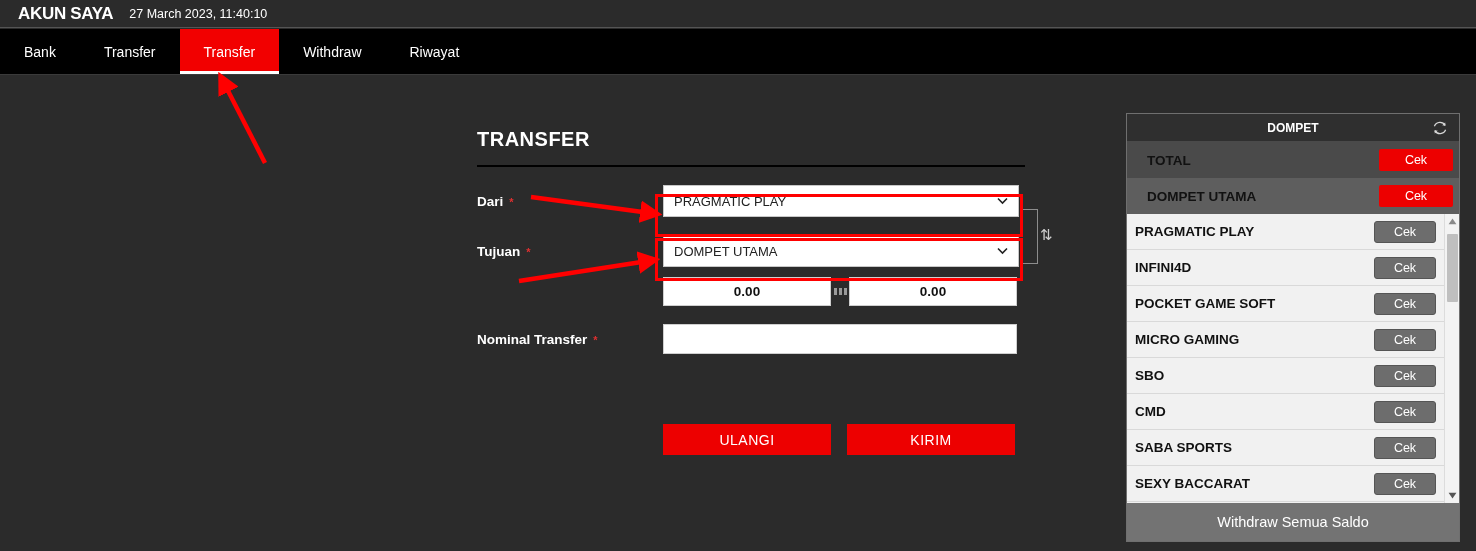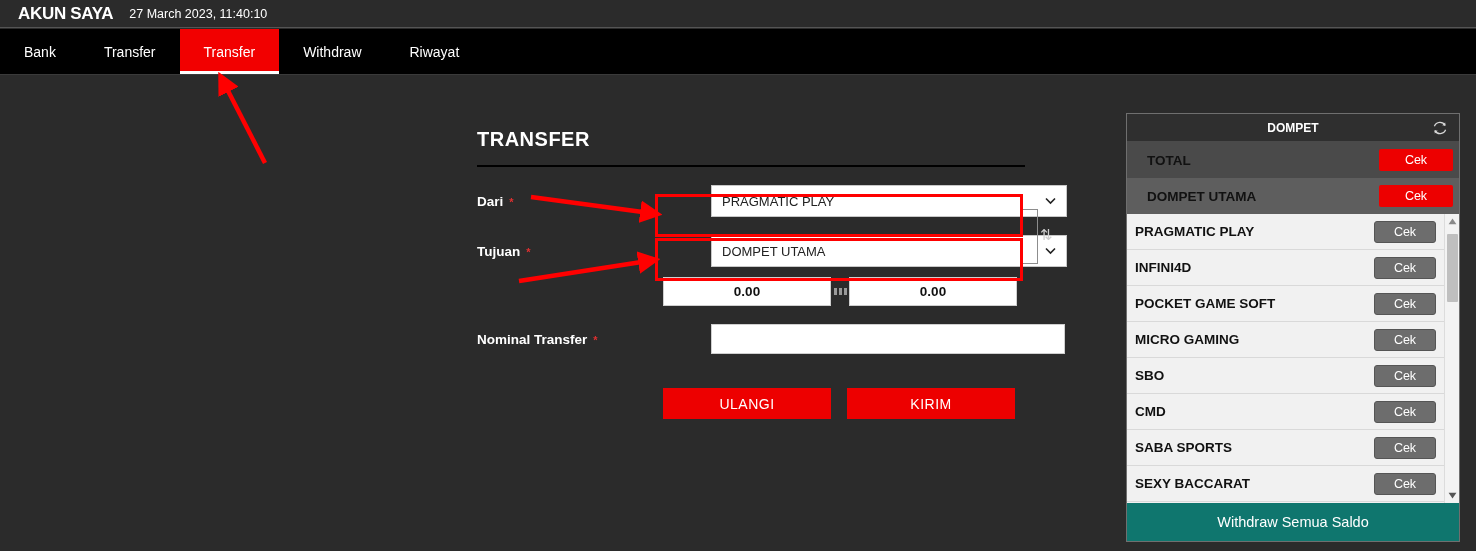--- a/index.html
+++ b/index.html
@@ -43,21 +43,21 @@
   }
 
   
   .form-wrap { position: absolute; left: 477px; top: 128px; width: 548px; }
   .form-title {
     color: #ffffff; font-size: 20px; font-weight: bold;
     letter-spacing: 0.5px; padding-bottom: 14px;
   }
   .title-rule { height: 2px; background: #000000; width: 548px; }
 
-  .row { display: flex; align-items: center; margin-top: 18px; position: relative; gap: 48px; }
+  .row { display: flex; align-items: center; margin-top: 18px; position: relative; }
   .lbl {
     width: 186px; color: #ffffff; font-size: 13.5px; font-weight: bold;
     flex: 0 0 186px;
   }
   .req { color: #e03030; font-size: 11px; margin-left: 6px; }
 
   .field { flex: 1; position: relative; }
 
   .select-box {
     width: 356px; height: 32px; background: #ffffff; border: 1px solid #c8c8c8;
@@ -85,21 +85,21 @@
 
   .nominal-input {
     width: 354px; height: 30px; background: #ffffff; border: 1px solid #cfcfcf;
     padding: 0 8px; font-size: 13px; font-family: "Liberation Sans", sans-serif;
   }
 
   .btn-row { display: flex; gap: 16px; margin-top: 34px; margin-left: 186px; }
   .btn {
     width: 168px; height: 31px; background: #ed0000; color: #ffffff;
     font-size: 14px; border: none; cursor: pointer;
-    font-family: "Liberation Sans", sans-serif; letter-spacing: 0.5px;
+    font-family: "Liberation Sans", sans-serif; letter-spacing: 0.5px; margin-top: 36px;
   }
 
   
   .swap {
     position: absolute; left: 1022px; top: 203px; width: 30px; height: 66px;
   }
   .swap .bracket-top, .swap .bracket-bot {
     position: absolute; left: 0; width: 16px; height: 1px; background: #8d8d8d;
   }
   .swap .bracket-top { top: 6px; }
@@ -163,21 +163,21 @@
     width: 15px; height: 15px; display: flex; align-items: center; justify-content: center;
     cursor: pointer;
   }
   .sb-arrow.up { position: absolute; top: 0; }
   .sb-arrow.down { position: absolute; bottom: 0; }
   .sb-thumb {
     position: absolute; top: 20px; left: 2px; width: 11px; height: 68px;
     background: #bfbfbf; border-radius: 1px; cursor: pointer;
   }
   .w-foot {
-    height: 38px; background: #0f766e; color: #ffffff;
+    height: 38px; background: #737373; color: #ffffff;
     display: flex; align-items: center; justify-content: center;
     font-size: 14.5px; cursor: pointer;
   }
 
   
   .anno { position: absolute; left: 0; top: 0; width: 1476px; height: 551px;
           pointer-events: none; }
 </style>
 </head>
 <body>

